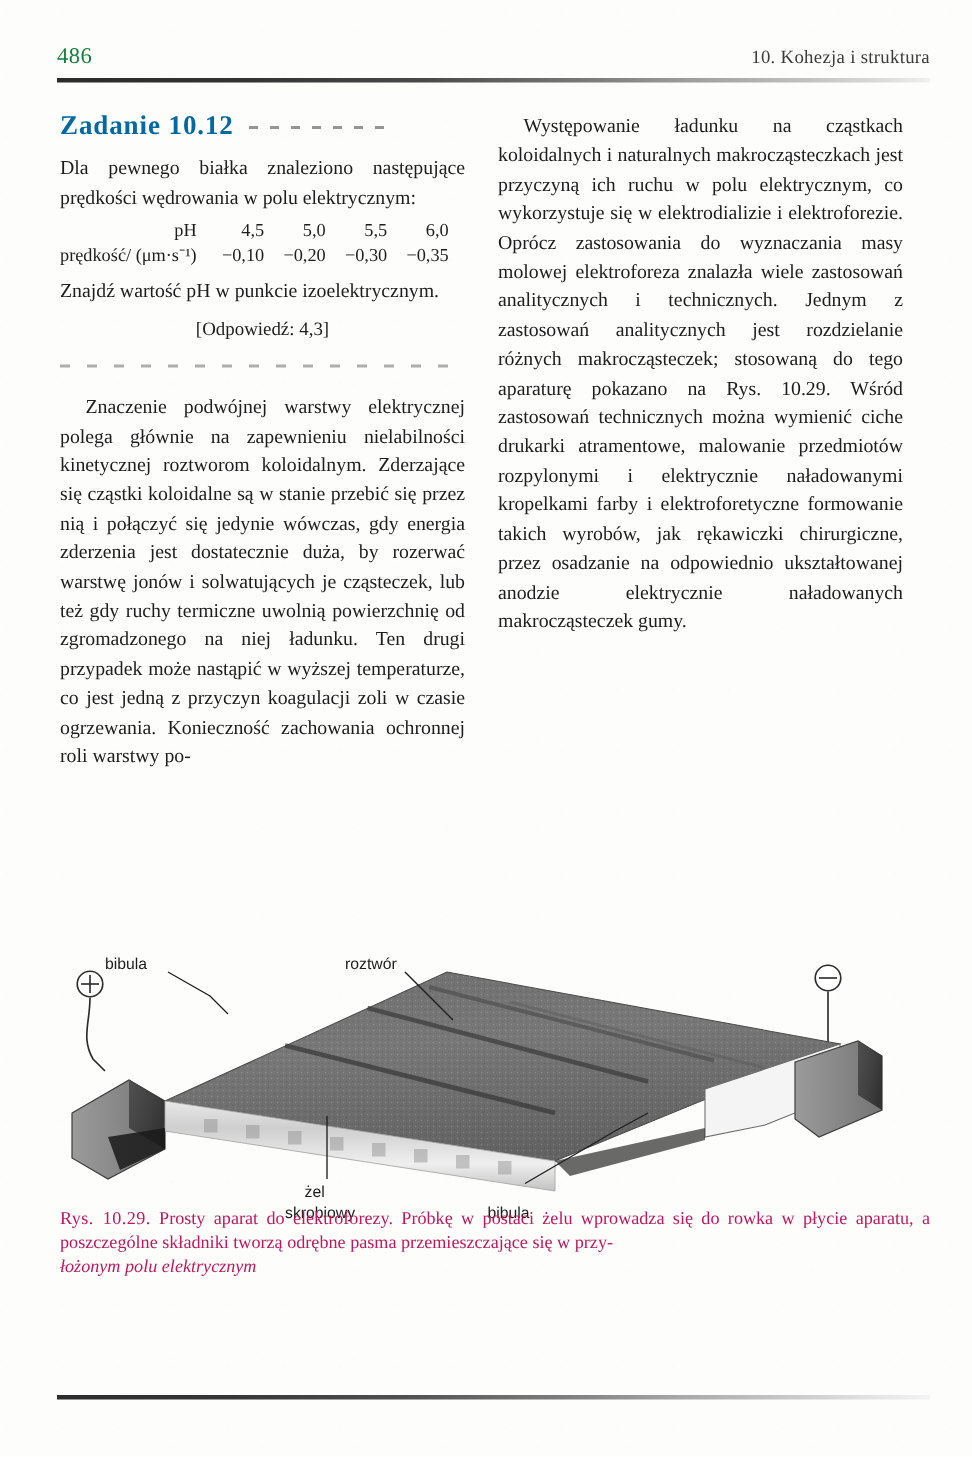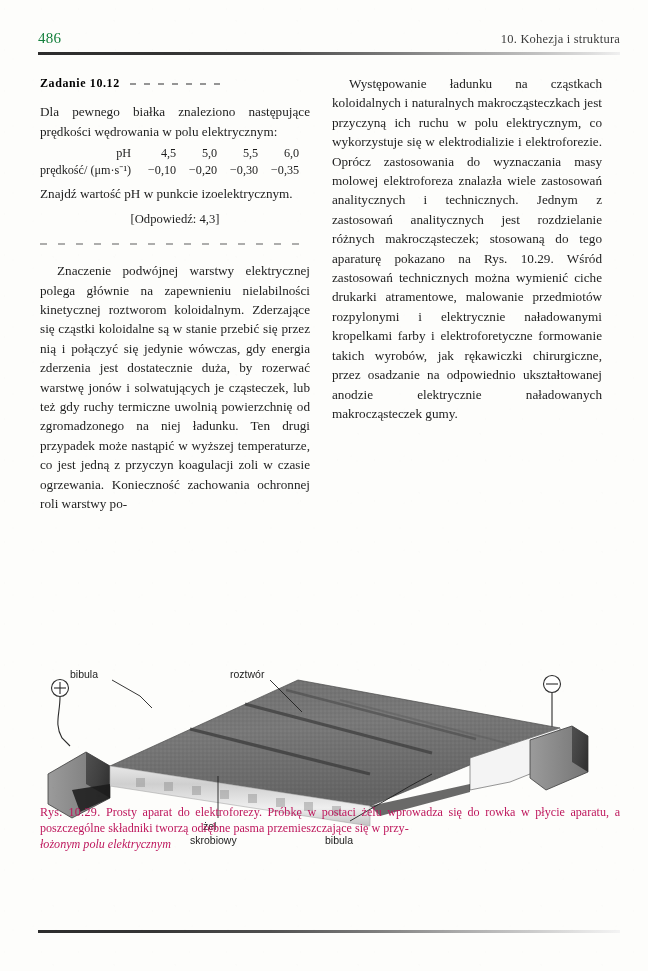--- a/index.html
+++ b/index.html
@@ -74,25 +74,25 @@
     width: 270px;
     top: 74px;
     font-size: 13.2px;
     line-height: 19.4px;
     text-align: justify;
   }
   .col-left  { left: 40px; }
   .col-right { left: 332px; }
 
   .task-heading {
-    font-size: 12px;
+    font-size: 18px;
     letter-spacing: .6px;
     margin: 0 0 9px 0;
     white-space: nowrap;
-    color: #000000;
+    color: #0369a1;
   }
   .dash-orn {
     display: inline-block;
     margin-left: 10px;
     width: 96px;
     height: 8px;
     vertical-align: middle;
     background-image: repeating-linear-gradient(90deg,
       rgba(90,90,90,.85) 0 6px, transparent 6px 14px);
     background-position: 0 3px;
@@ -140,21 +140,21 @@
   .answer {
     margin-top: 6px;
     text-align: center;
     font-size: 12.6px;
   }
 
   
   .figure {
     position: absolute;
     left: 40px;
-    top: 666px;
+    top: 634px;
     width: 572px;
     height: 190px;
   }
   .fig-svg { display: block; }
 
   .caption {
     position: absolute;
     left: 40px;
     top: 804px;
     width: 580px;

